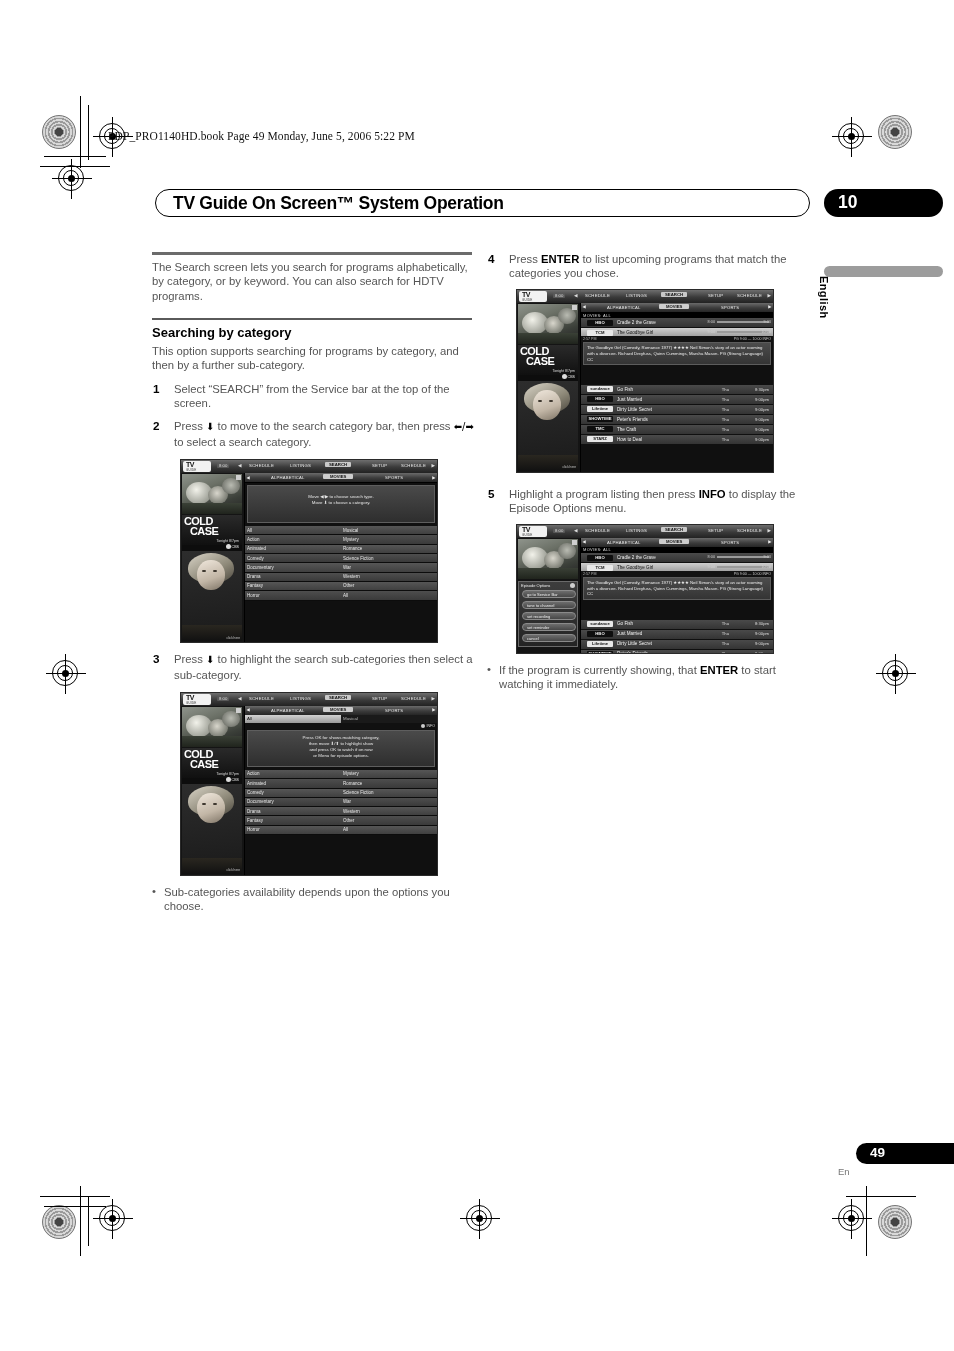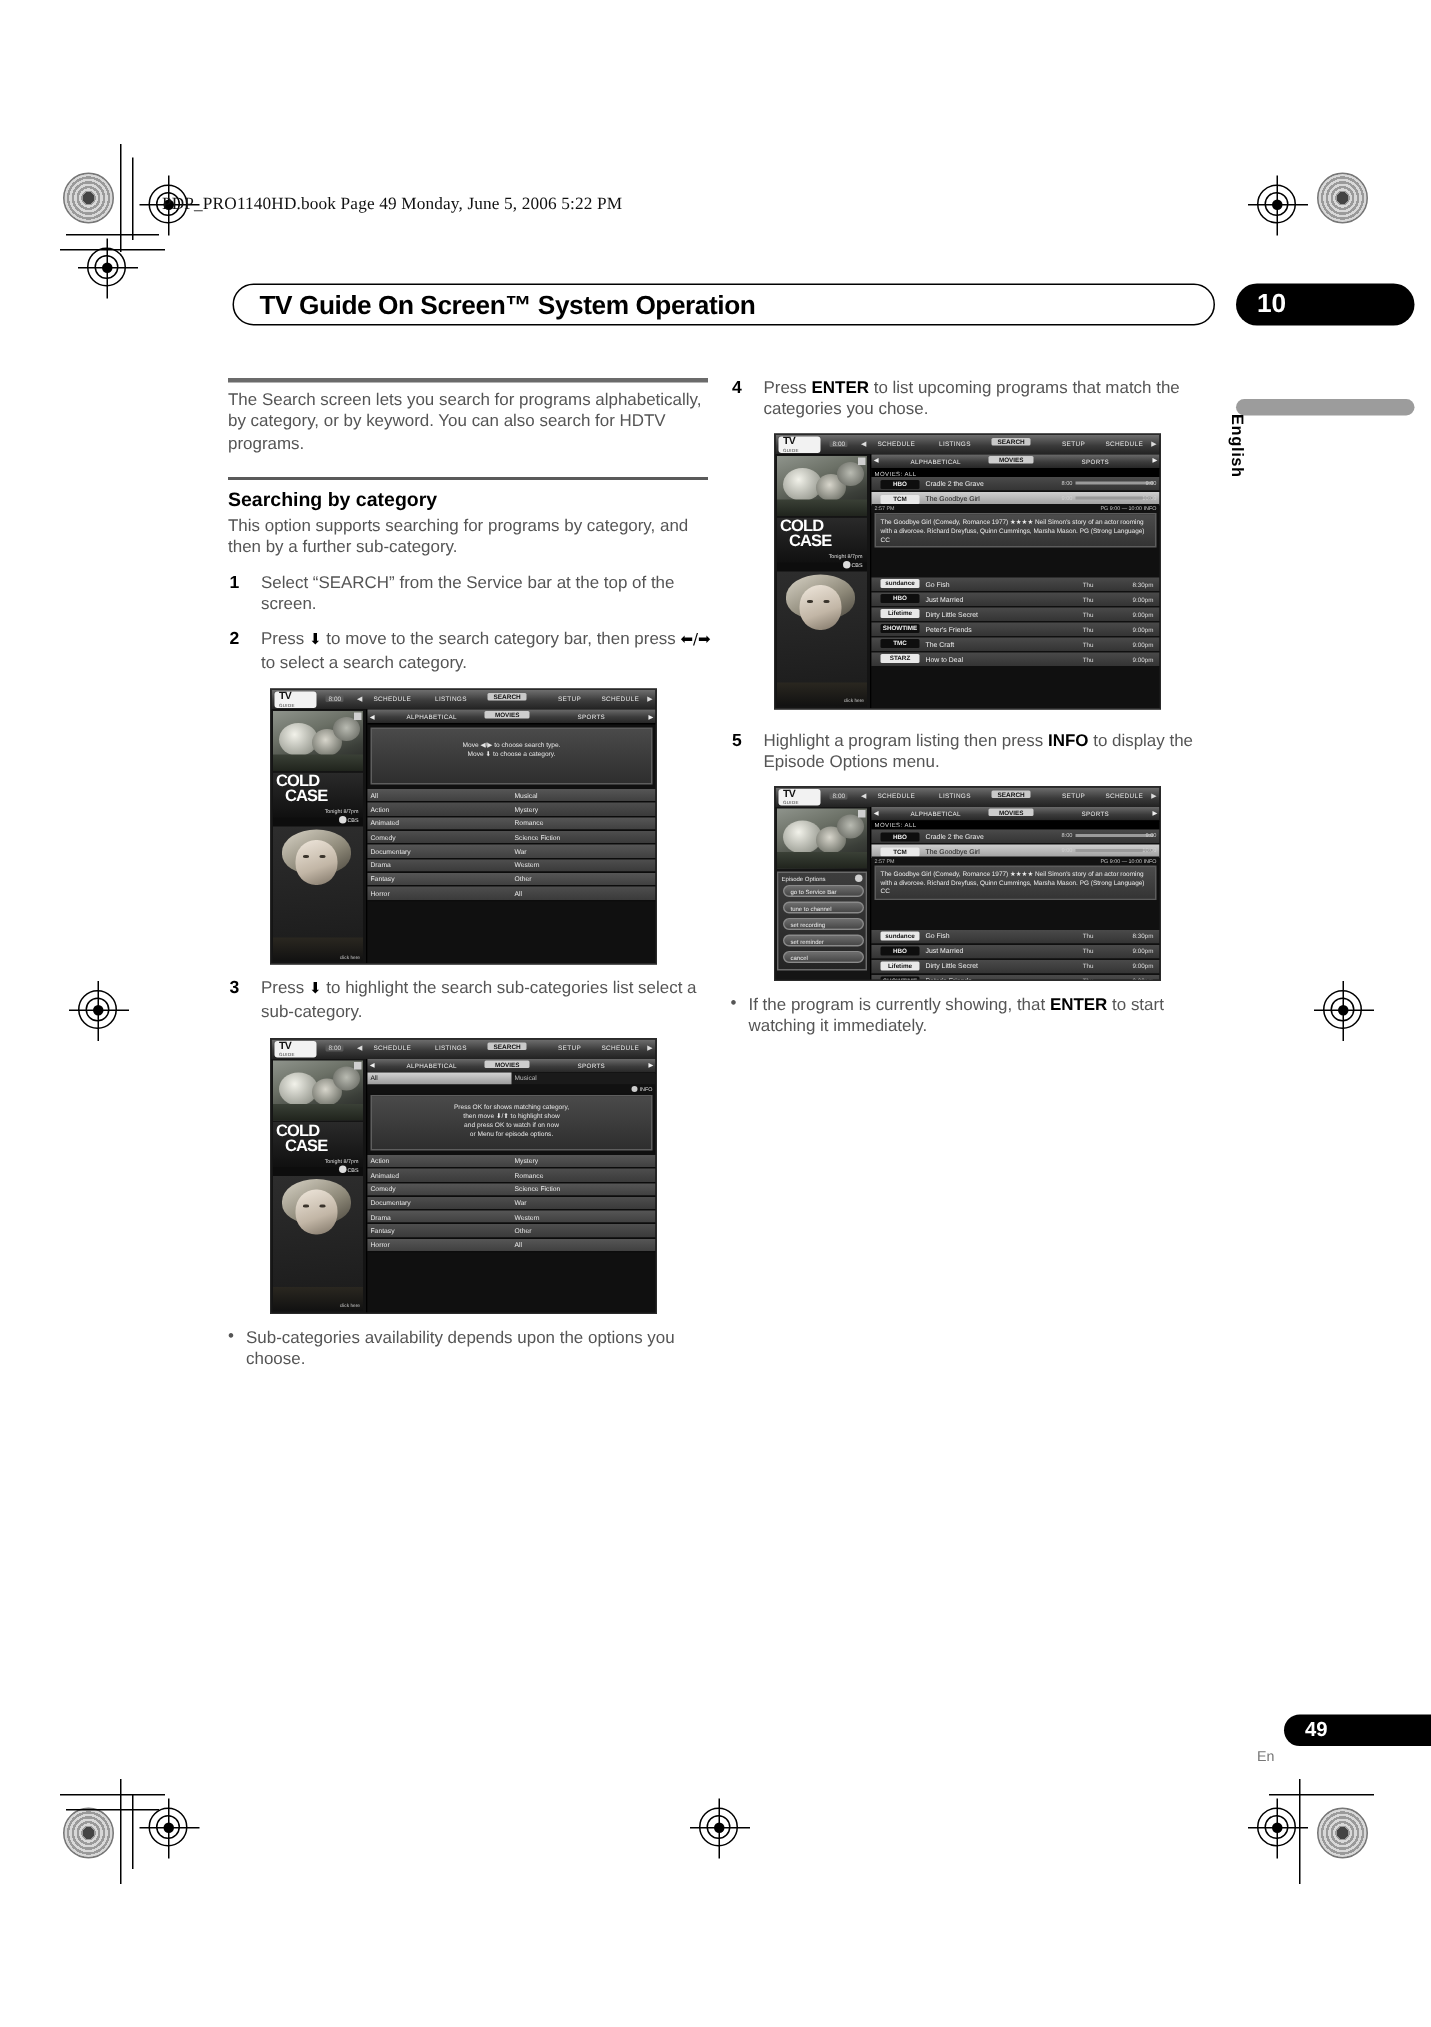--- a/index.html
+++ b/index.html
@@ -373,21 +373,21 @@
               <span class="c2">All</span>
             </div>
           </div>
     </div>
   </div>
   </div>
 
 
   <div class="step">
     <span class="n">3</span>
-    <span>Press </span><span class="arrow">⬇</span><span> to highlight the search sub-categories list select a sub-category.</span>
+    <span>Press </span><span class="arrow">⬇</span><span> to highlight the search sub-categories then select a sub-category.</span>
   </div>
 
   <div style="margin:10px 0 0 28px;">
   <div class="shot">
     <div class="svcbar">
       <div class="tvlogo">
         <div class="tv">TV</div>
         <div class="gd">GUIDE</div>
       </div>
       <div class="svcclock">8:00</div>

